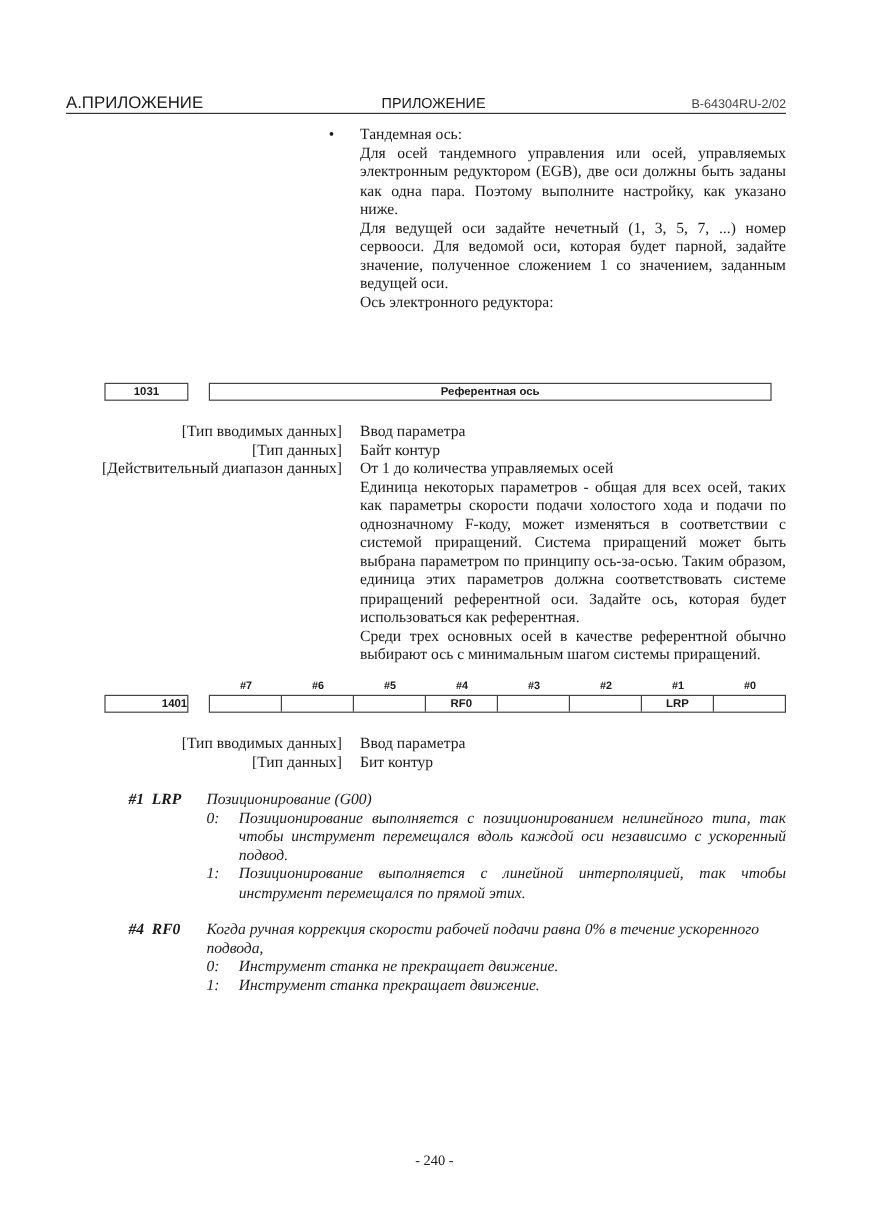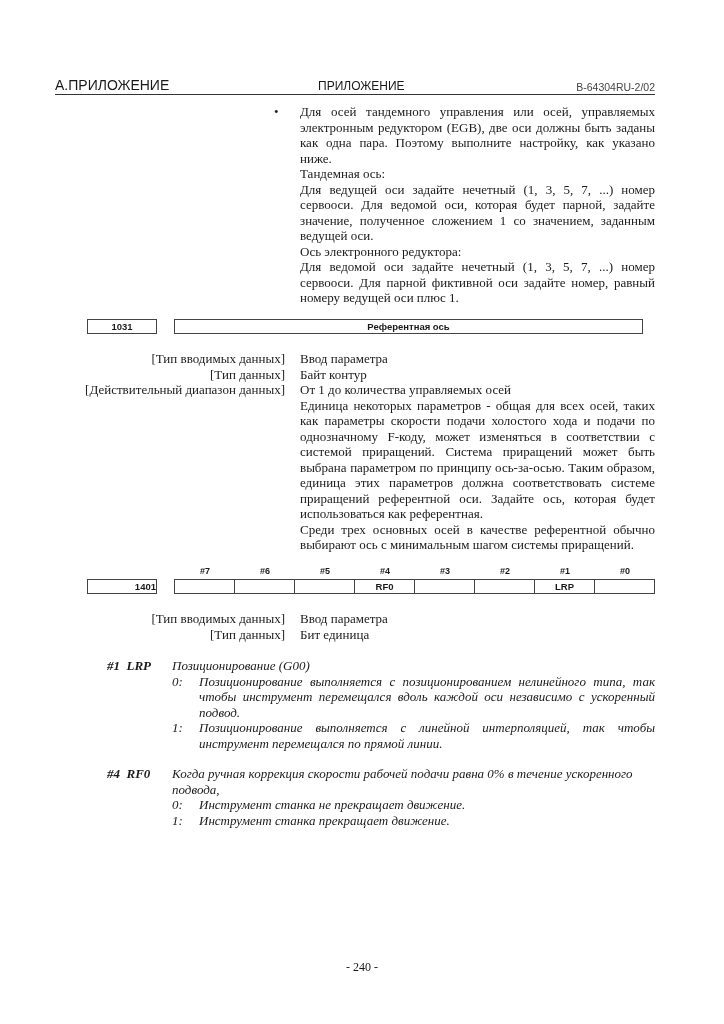--- a/index.html
+++ b/index.html
@@ -51,25 +51,24 @@
 <body>
 
 <div class="hdr">
   <span class="hdr-left sans">A.ПРИЛОЖЕНИЕ</span>
   <span class="hdr-center sans">ПРИЛОЖЕНИЕ</span>
   <span class="hdr-right sans">B-64304RU-2/02</span>
 </div>
 
 <div class="bullet-block serif">
   <span class="bullet-dot">•</span>
+  <p>Тандемная ось:</p>
   <p>Для осей тандемного управления или осей, управляемых электронным редуктором (EGB), две оси должны быть заданы как одна пара. Поэтому выполните настройку, как указано ниже.</p>
-  <p>Тандемная ось:</p>
   <p>Для ведущей оси задайте нечетный (1, 3, 5, 7, ...) номер сервооси. Для ведомой оси, которая будет парной, задайте значение, полученное сложением 1 со значением, заданным ведущей оси.</p>
   <p>Ось электронного редуктора:</p>
-  <p>Для ведомой оси задайте нечетный (1, 3, 5, 7, ...) номер сервооси. Для парной фиктивной оси задайте номер, равный номеру ведущей оси плюс 1.</p>
 </div>
 
 <div class="pbox num-box sans" style="top:319px;">1031</div>
 <div class="pbox name-box sans" style="top:319px;">Референтная ось</div>
 
 <div class="attrs serif" style="top:351px;">
   <div class="attr-row">
     <div class="attr-label">[Тип вводимых данных]</div>
     <div class="attr-value">Ввод параметра</div>
   </div>
@@ -112,36 +111,36 @@
   <span></span>
 </div>
 
 <div class="attrs serif" style="top:611px;">
   <div class="attr-row">
     <div class="attr-label">[Тип вводимых данных]</div>
     <div class="attr-value">Ввод параметра</div>
   </div>
   <div class="attr-row">
     <div class="attr-label">[Тип данных]</div>
-    <div class="attr-value">Бит единица</div>
+    <div class="attr-value">Бит контур</div>
   </div>
 </div>
 
 <div class="bitdesc serif" style="top:658px;">
   <div class="title-line">
     <span class="bit-id">#1  LRP</span>
     <span class="bit-title">Позиционирование (G00)</span>
   </div>
   <div class="opt">
     <span class="opt-k">0:</span>
     <span class="opt-v">Позиционирование выполняется с позиционированием нелинейного типа, так чтобы инструмент перемещался вдоль каждой оси независимо с ускоренный подвод.</span>
   </div>
   <div class="opt">
     <span class="opt-k">1:</span>
-    <span class="opt-v">Позиционирование выполняется с линейной интерполяцией, так чтобы инструмент перемещался по прямой линии.</span>
+    <span class="opt-v">Позиционирование выполняется с линейной интерполяцией, так чтобы инструмент перемещался по прямой этих.</span>
   </div>
 </div>
 
 <div class="bitdesc serif" style="top:766px;">
   <div class="title-line">
     <span class="bit-id">#4  RF0</span>
     <span class="bit-title">Когда ручная коррекция скорости рабочей подачи равна 0% в течение ускоренного подвода,</span>
   </div>
   <div class="opt">
     <span class="opt-k">0:</span>

